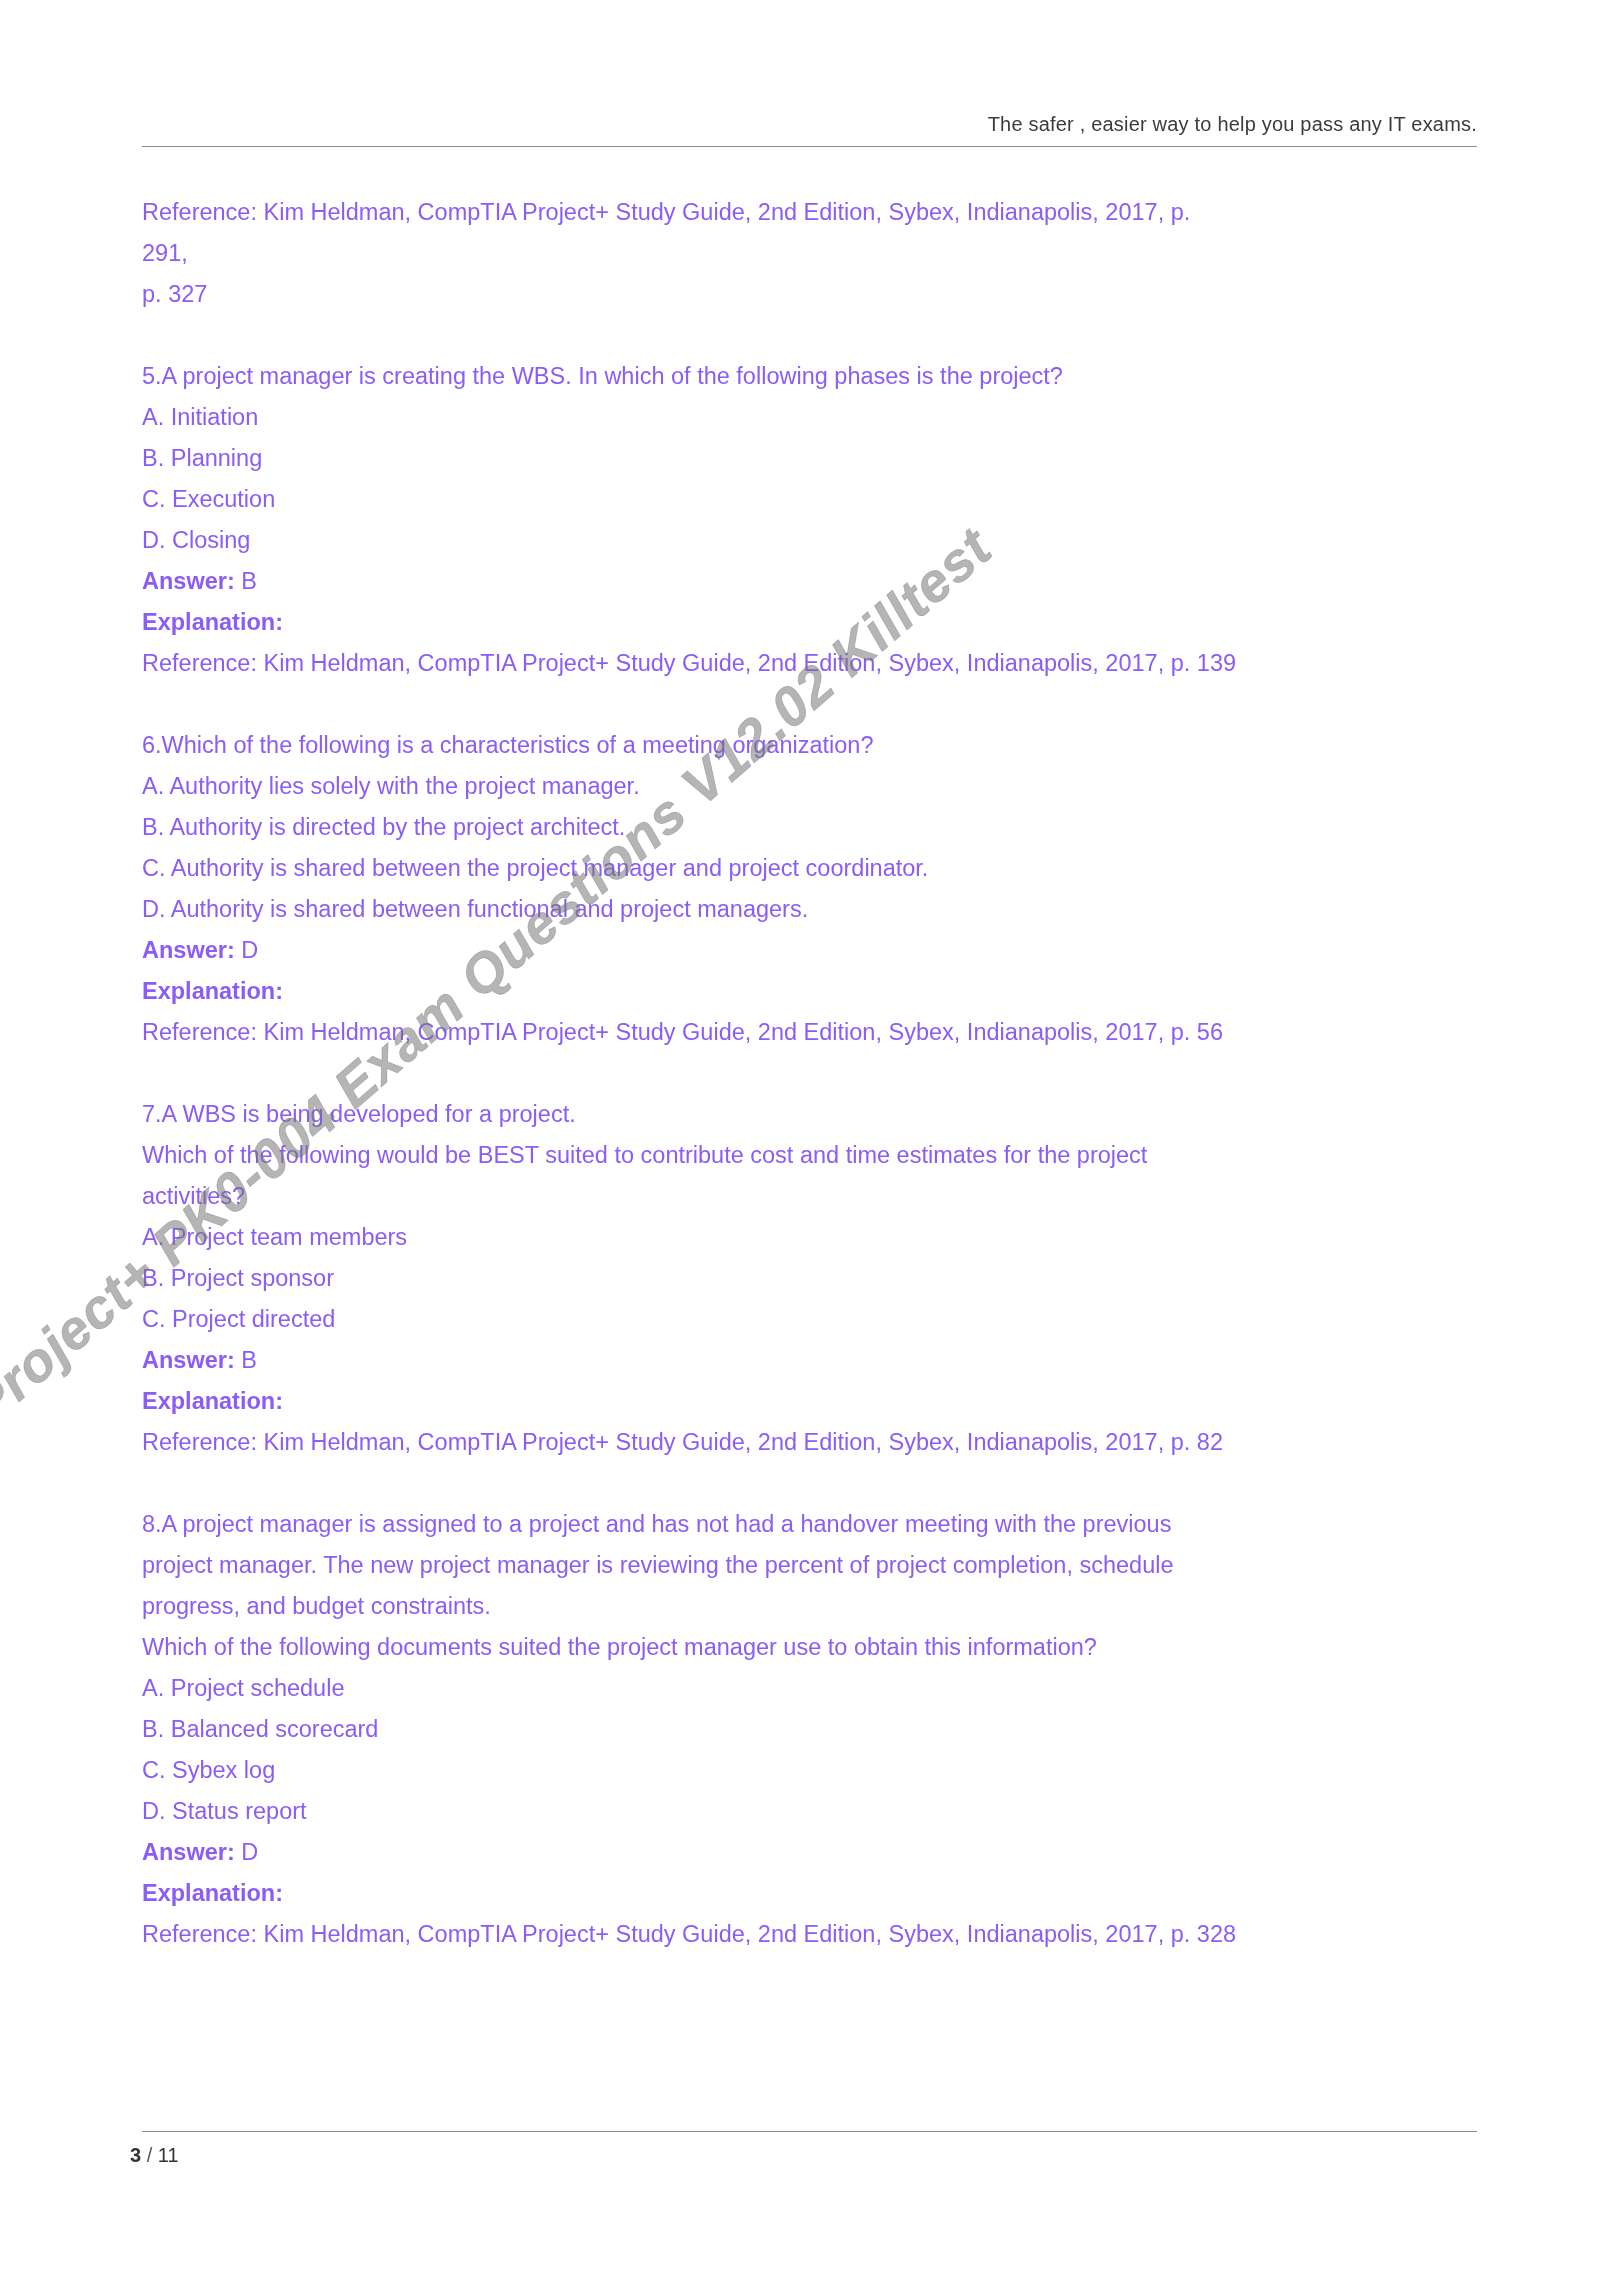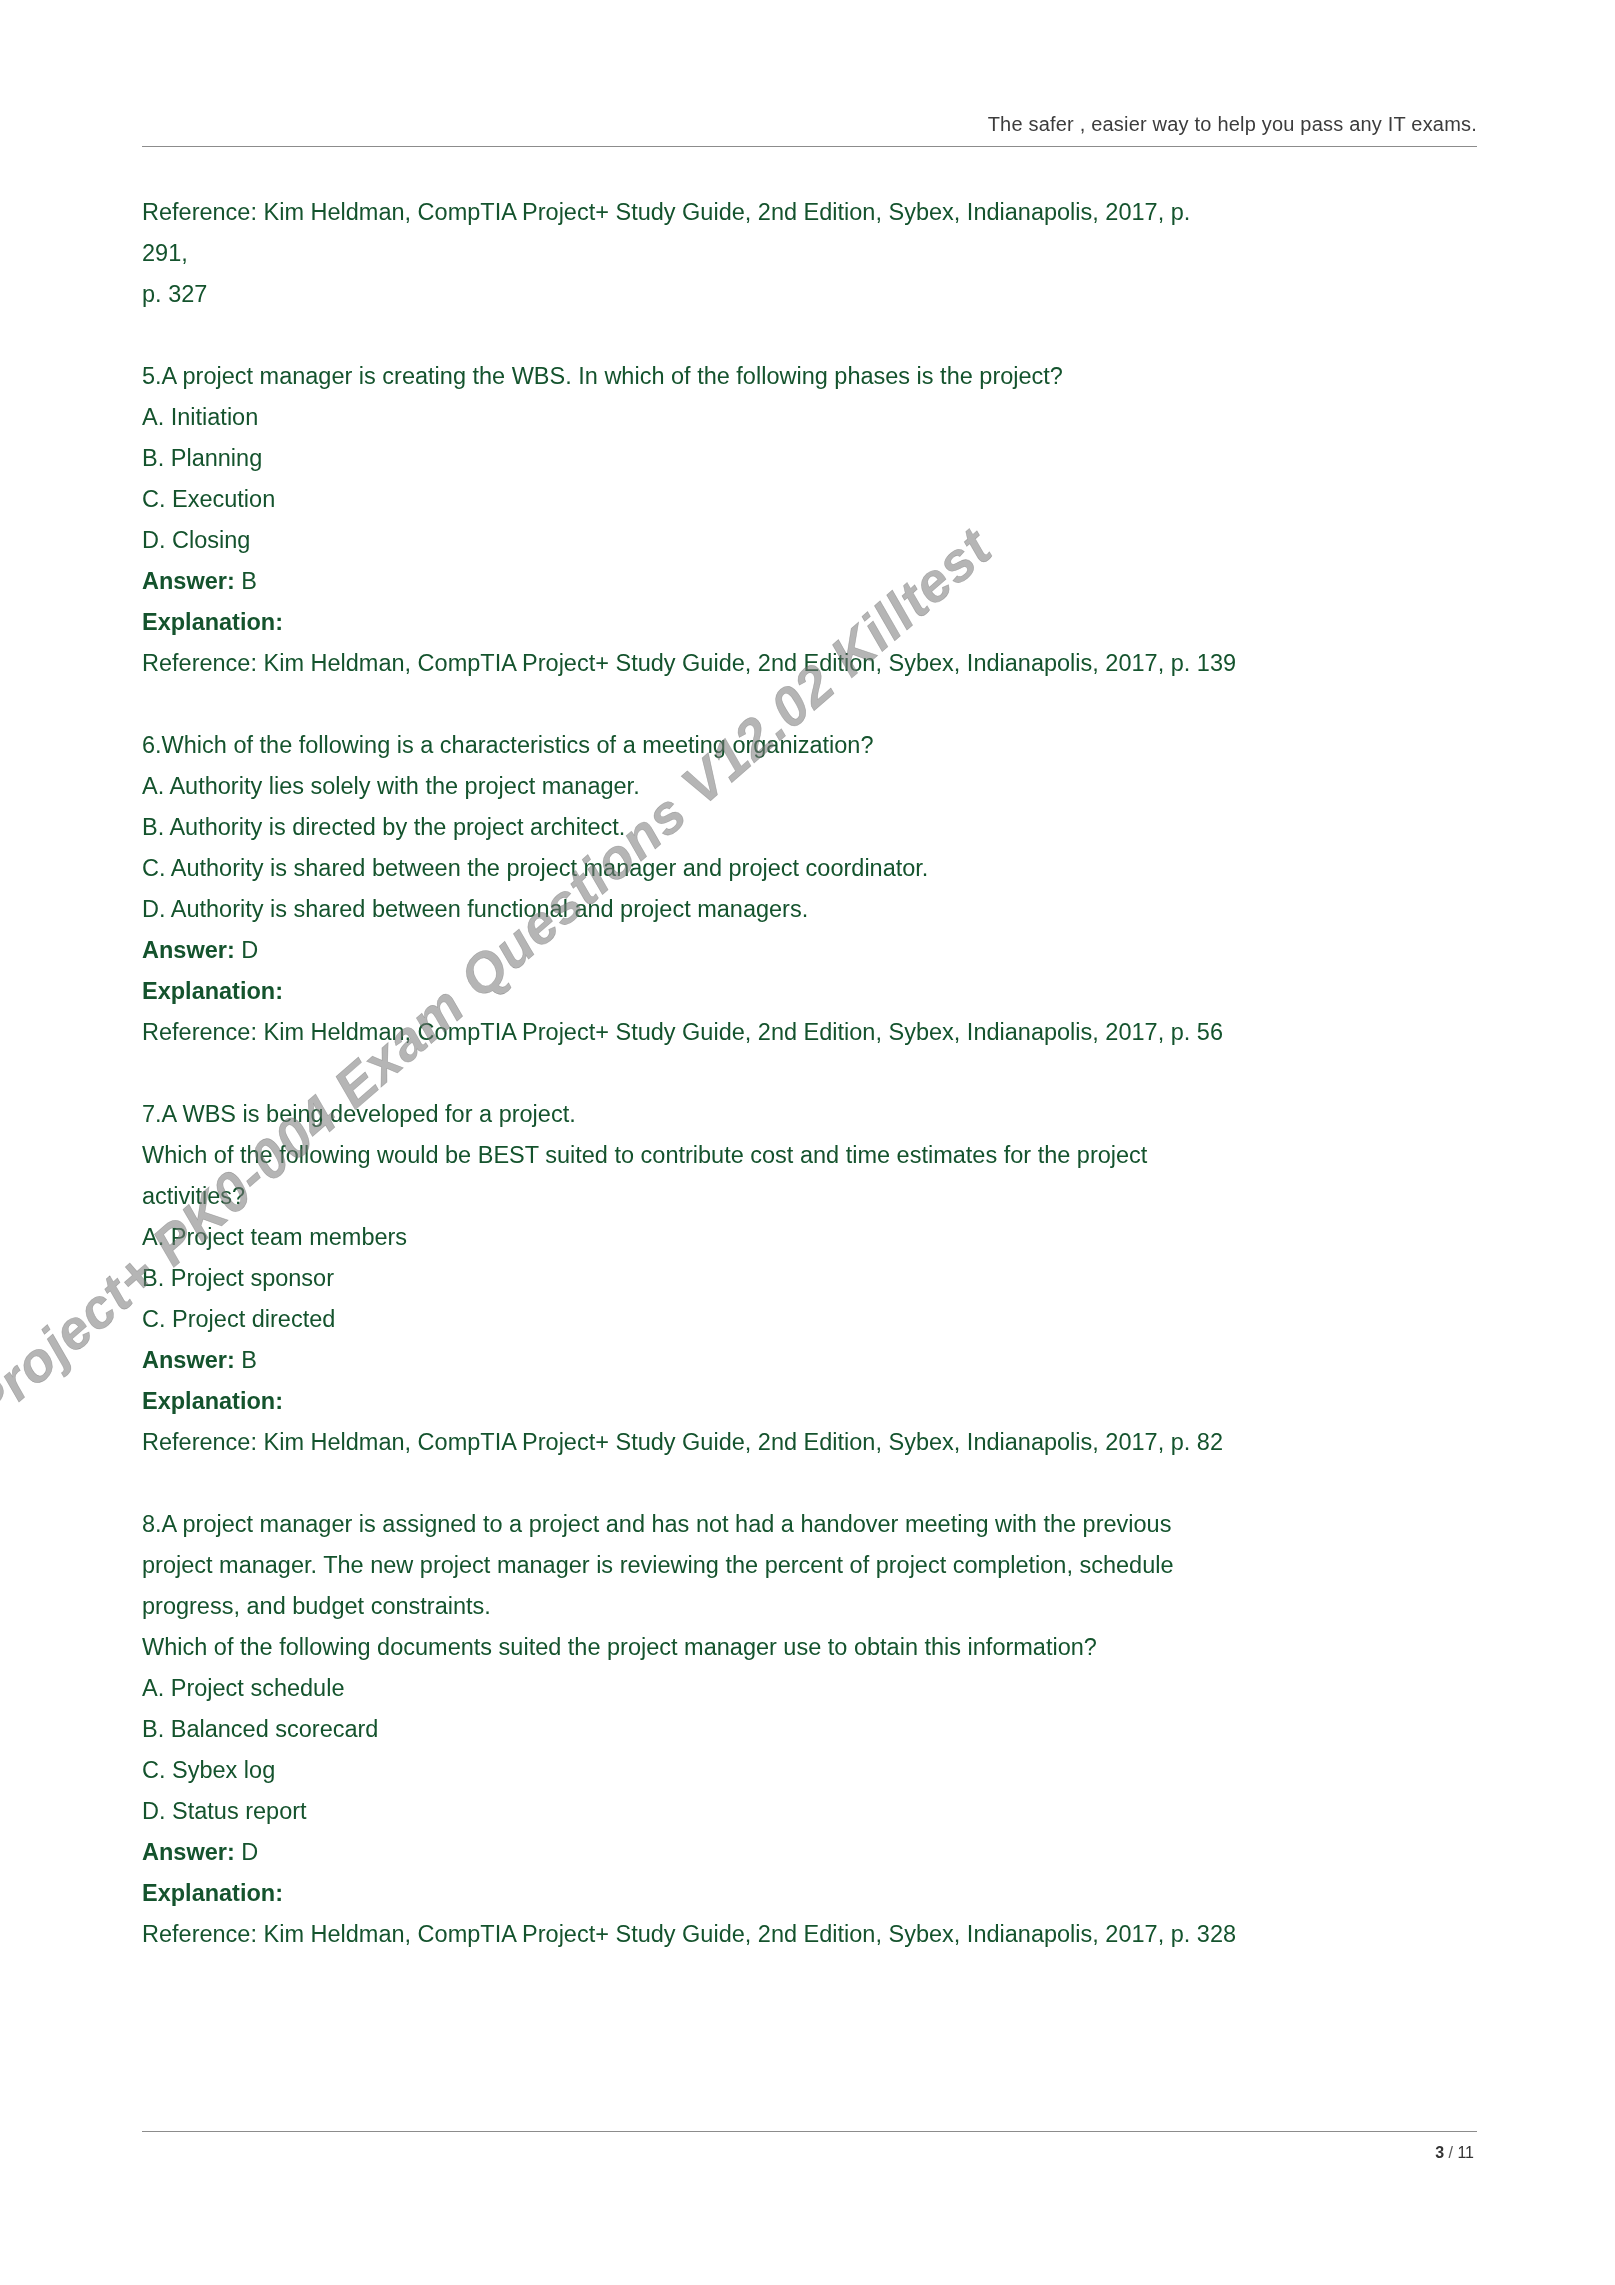--- a/index.html
+++ b/index.html
@@ -38,44 +38,44 @@
   .footer-rule {
     position: absolute;
     left: 142px;
     top: 2131px;
     width: 1335px;
     height: 1px;
     background: #8c8c8c;
   }
   .footer {
     position: absolute;
-    left: 139px;
+    left: 130px;
     top: 2144px;
     width: 1335px;
-    text-align: right;
-    font-size: 16px;
+    text-align: left;
+    font-size: 20px;
     color: #333333;
   }
   .footer .pg {
     font-weight: bold;
   }
   .footer .sep {
     color: #555;
   }
 
   .content {
     position: absolute;
     left: 142px;
     top: 192px;
     width: 1339px;
   }
   .line {
     font-size: 23.5px;
     line-height: 41px;
-    color: #14532d;
+    color: #8b5cf6;
     white-space: pre-wrap;
   }
   .block {
     margin: 0;
   }
   .gap {
     height: 41px;
   }
 
   

